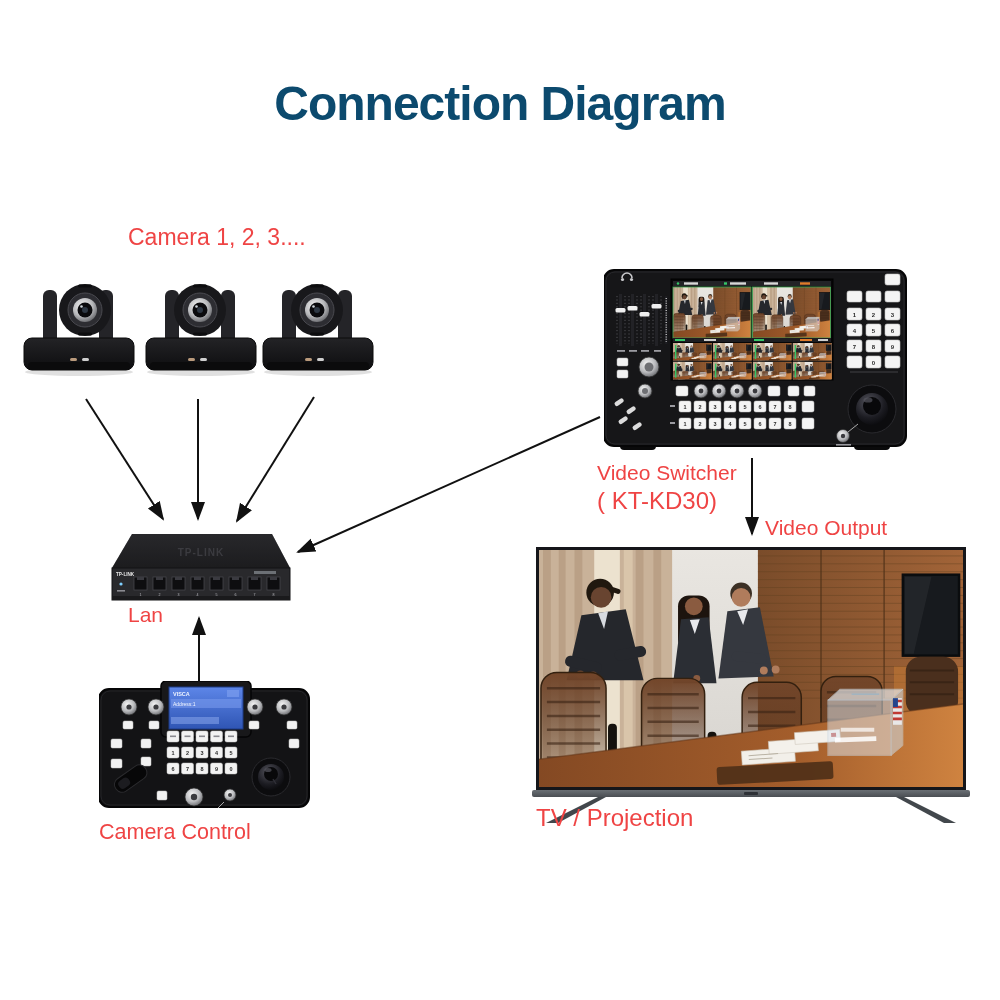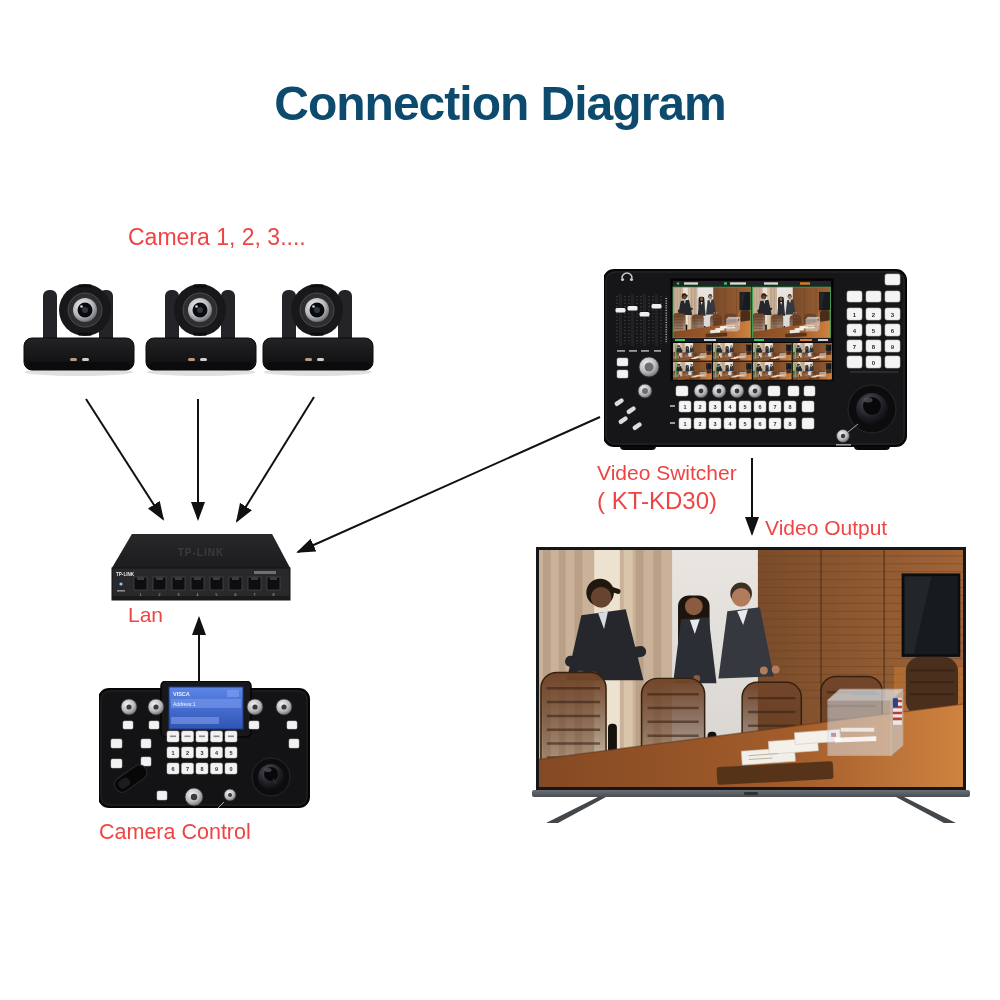--- a/index.html
+++ b/index.html
@@ -571,20 +571,21 @@
       <use href="#meeting-scene"></use>
     </svg>
   </div>
   <div class="dev" style="left:532px;top:790px;width:438px;height:7px;background:linear-gradient(#6a6f74,#4a4e53);border-radius:2px;">
     <div style="position:absolute;left:50%;top:2px;width:14px;height:3px;margin-left:-7px;background:#2e3136;border-radius:1px;"></div>
   </div>
   <svg class="dev" style="left:536px;top:797px;" width="430" height="28" viewBox="0 0 430 28">
     <polygon points="62,0 70,0 22,26 10,26" fill="#42474c"></polygon>
     <polygon points="360,0 368,0 420,26 408,26" fill="#42474c"></polygon>
   </svg>
+  <div class="lbl ctr" style="left:536px;top:804px;width:430px;font-size:24px;">TV / Projection</div>
 
   <svg style="position:absolute;left:0;top:0;pointer-events:none;" width="1000" height="1000" viewBox="0 0 1000 1000">
     <defs>
       <marker id="arr" markerWidth="11" markerHeight="9" refX="8.5" refY="3.5" orient="auto">
         <path d="M0,0 L9.5,3.5 L0,7 Z" fill="#111111"></path>
       </marker>
     </defs>
     <line x1="86" y1="399" x2="163" y2="519" stroke="#111" stroke-width="2" marker-end="url(#arr)"></line>
     <line x1="198" y1="399" x2="198" y2="519" stroke="#111" stroke-width="2" marker-end="url(#arr)"></line>
     <line x1="314" y1="397" x2="237" y2="521" stroke="#111" stroke-width="2" marker-end="url(#arr)"></line>

